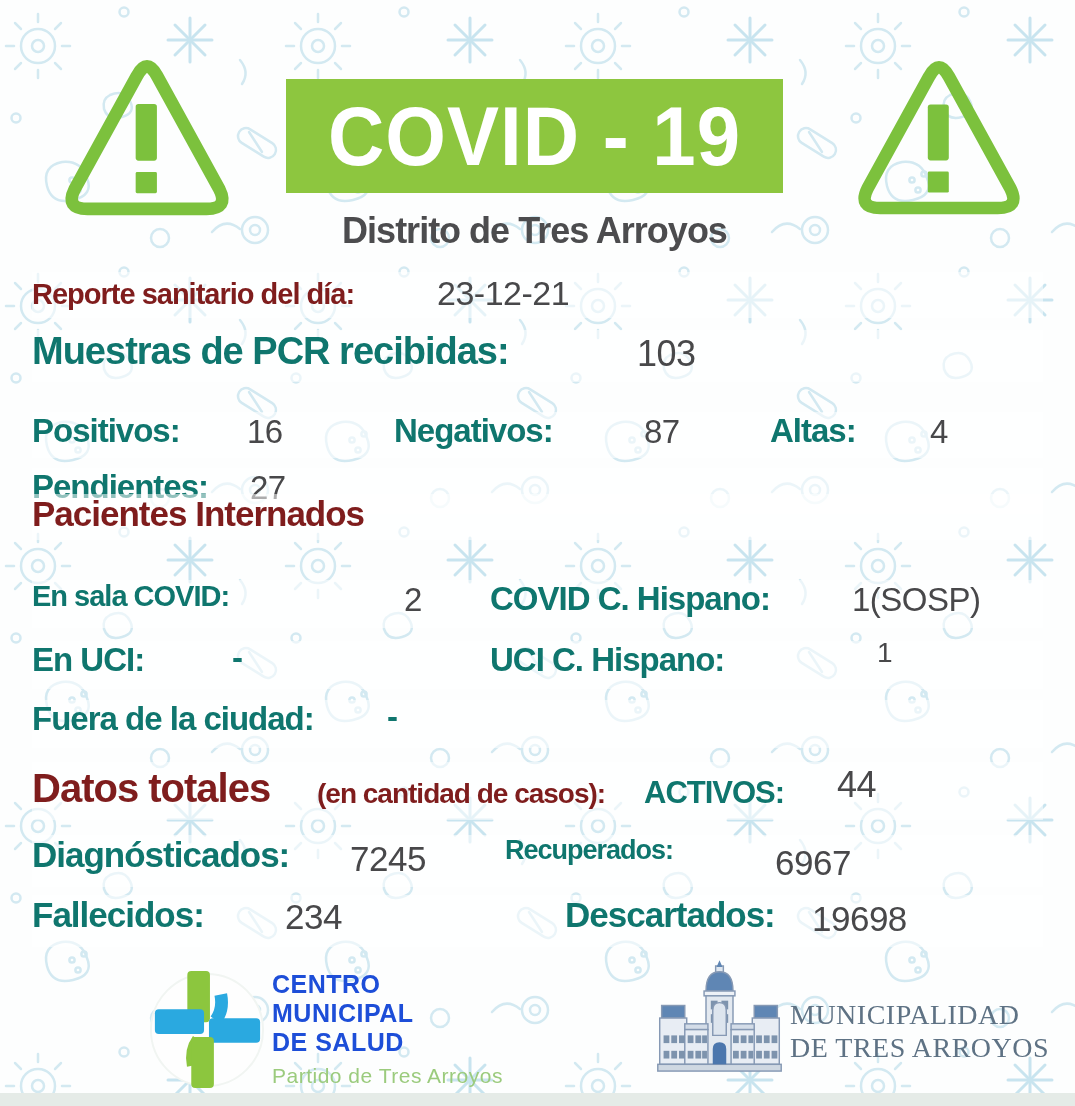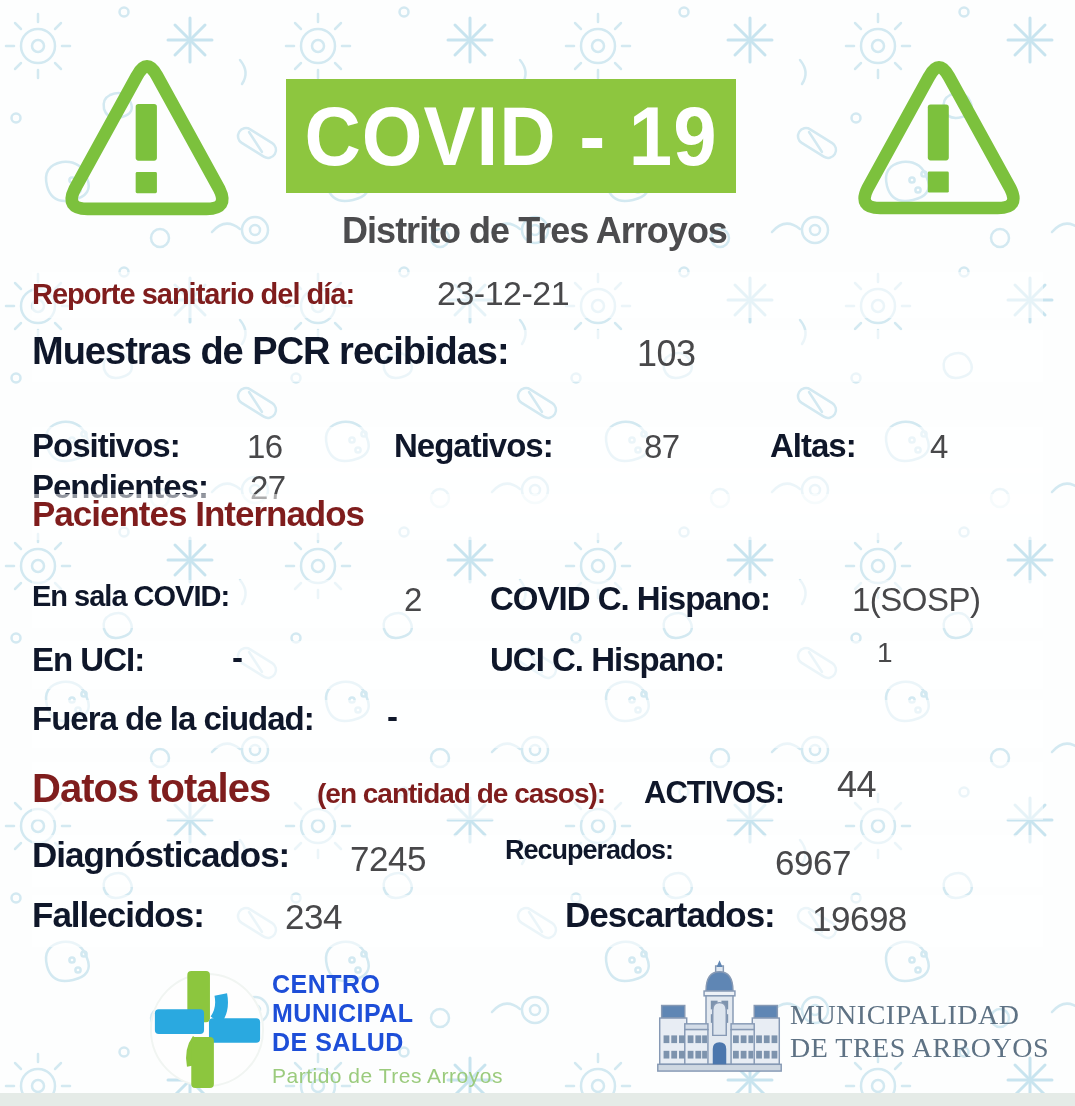--- a/index.html
+++ b/index.html
@@ -9,39 +9,39 @@
     background:#fcfdfd;
     overflow:hidden;
     font-family:"Liberation Sans", sans-serif;
     color:#4d4d4f;
   }
   #bg-pattern{position:absolute;inset:0;z-index:0;}
   .layer{position:absolute;z-index:2;}
   
   .tri{position:absolute;z-index:2;}
   .banner{
-    position:absolute;left:286px;top:79px;width:450px;height:114px;
+    position:absolute;left:286px;top:79px;width:497px;height:114px;
     background:#8dc63f;display:flex;align-items:center;justify-content:center;
     z-index:2;
   }
   .banner-title{
     color:#ffffff;font-size:78px;font-weight:700;letter-spacing:1px;
     transform:scaleY(1.08);white-space:nowrap;
   }
   .subtitle{
     position:absolute;left:276px;top:210px;width:517px;text-align:center;
     font-size:36px;font-weight:700;color:#4c4c4e;letter-spacing:-1px;z-index:2;
   }
   
   .row{
     position:absolute;left:32px;width:1011px;z-index:2;
     background:rgba(255,255,255,0.55);
   }
   .row span{position:absolute;white-space:nowrap;}
-  .lbl{font-weight:700;color:#0f172a;letter-spacing:-1px;}
+  .lbl{font-weight:700;color:#0f766e;letter-spacing:-1px;}
   .val{font-weight:400;color:#48484a;letter-spacing:-0.5px;}
   .blue{color:#7f1d1d;}
   
   .salud-text{position:absolute;left:272px;top:970px;z-index:2;}
   .salud-line{font-size:25px;font-weight:700;color:#1d4ed8;letter-spacing:0.5px;line-height:29px;}
   .salud-sub{font-size:21px;font-weight:400;color:#9bcb7d;margin-top:7px;letter-spacing:0.5px;}
   .muni-text{position:absolute;left:790px;top:998px;z-index:2;
     font-family:"Liberation Serif", serif;color:#5e7284;font-size:28px;line-height:33px;letter-spacing:0.5px;}
   .bottom-strip{position:absolute;left:0;top:1093px;width:1075px;height:13px;background:#e5ebe7;z-index:3;}
 </style>
@@ -114,21 +114,21 @@
   <div class="row" style="top:272px;height:46px">
     <span class="lbl blue" style="left:0;top:6px;font-size:29px">Reporte sanitario del día:</span>
     <span class="val" style="left:405px;top:2px;font-size:34px">23-12-21</span>
   </div>
 
   <div class="row" style="top:330px;height:52px">
     <span class="lbl" style="left:0;top:0;font-size:38px">Muestras de PCR recibidas:</span>
     <span class="val" style="left:605px;top:3px;font-size:36px">103</span>
   </div>
 
-  <div class="row" style="top:427px;height:46px">
+  <div class="row" style="top:412px;height:46px">
     <span class="lbl" style="left:0;top:0;font-size:33px">Positivos:</span>
     <span class="val" style="left:215px;top:1px;font-size:33px">16</span>
     <span class="lbl" style="left:362px;top:0;font-size:33px">Negativos:</span>
     <span class="val" style="left:612px;top:1px;font-size:33px">87</span>
     <span class="lbl" style="left:738px;top:0;font-size:33px">Altas:</span>
     <span class="val" style="left:898px;top:1px;font-size:33px">4</span>
   </div>
 
   <div class="row" style="top:468px;height:46px">
     <span class="lbl" style="left:0;top:0;font-size:33px">Pendientes:</span>

